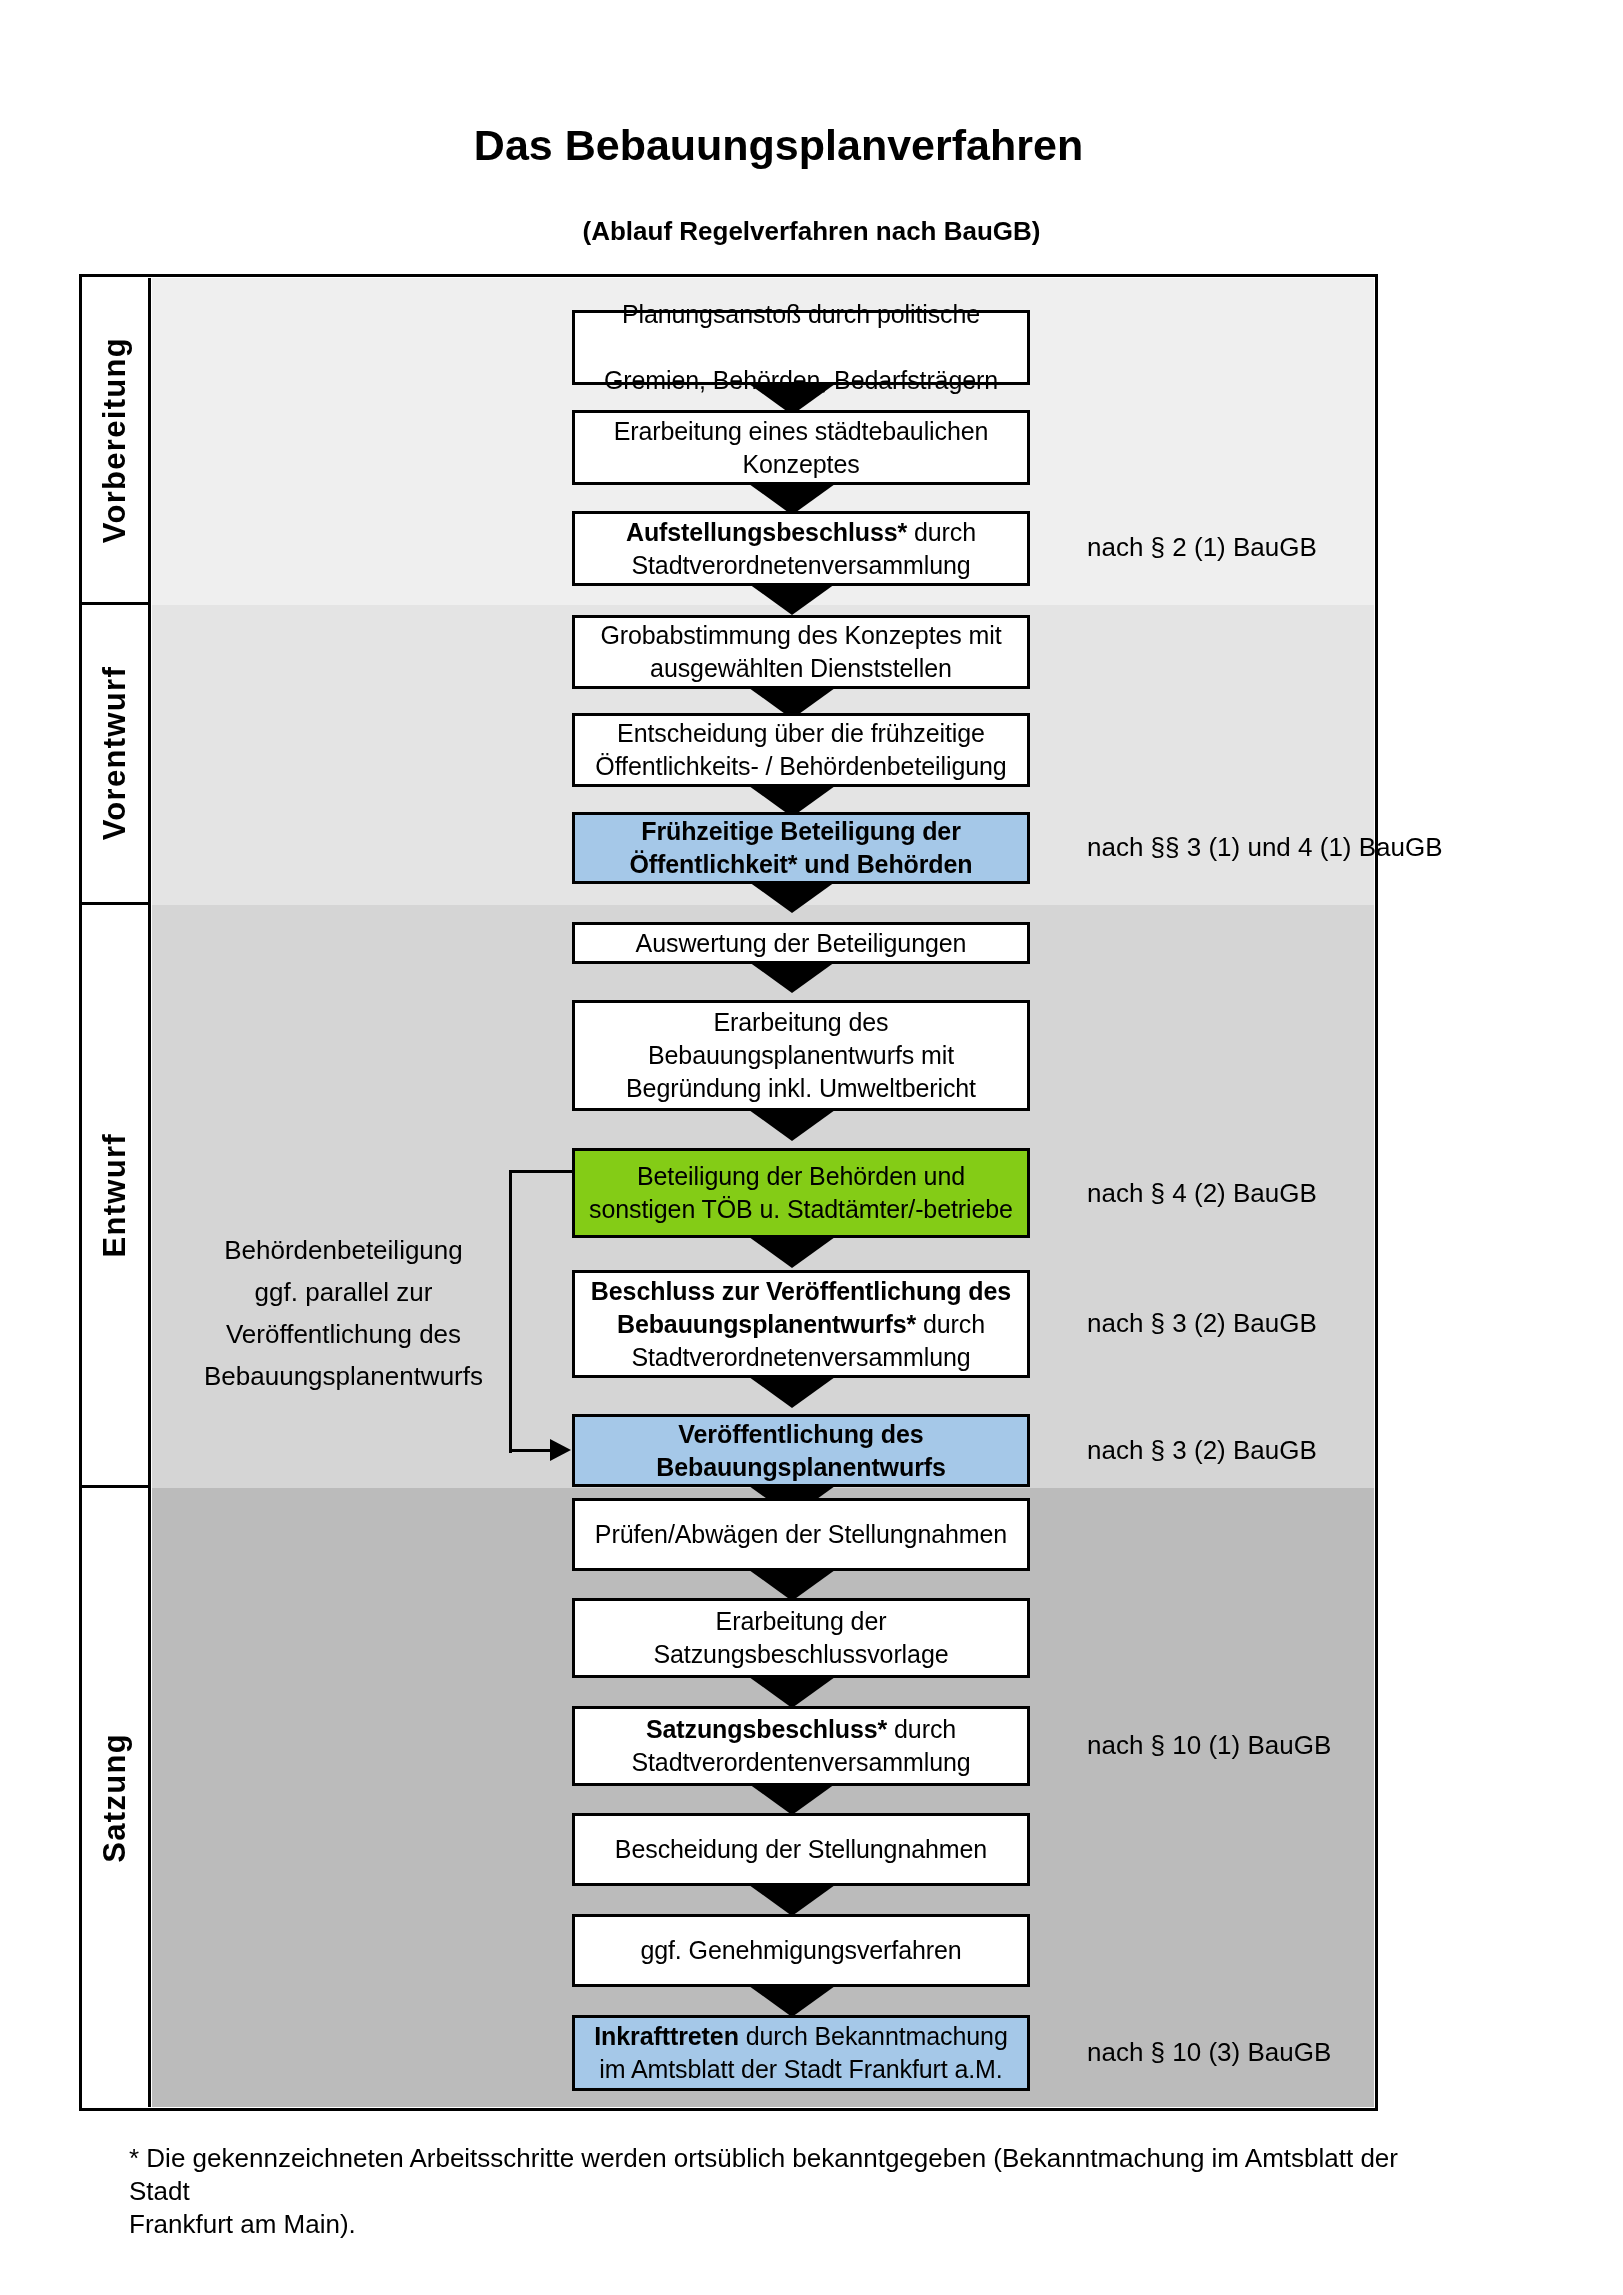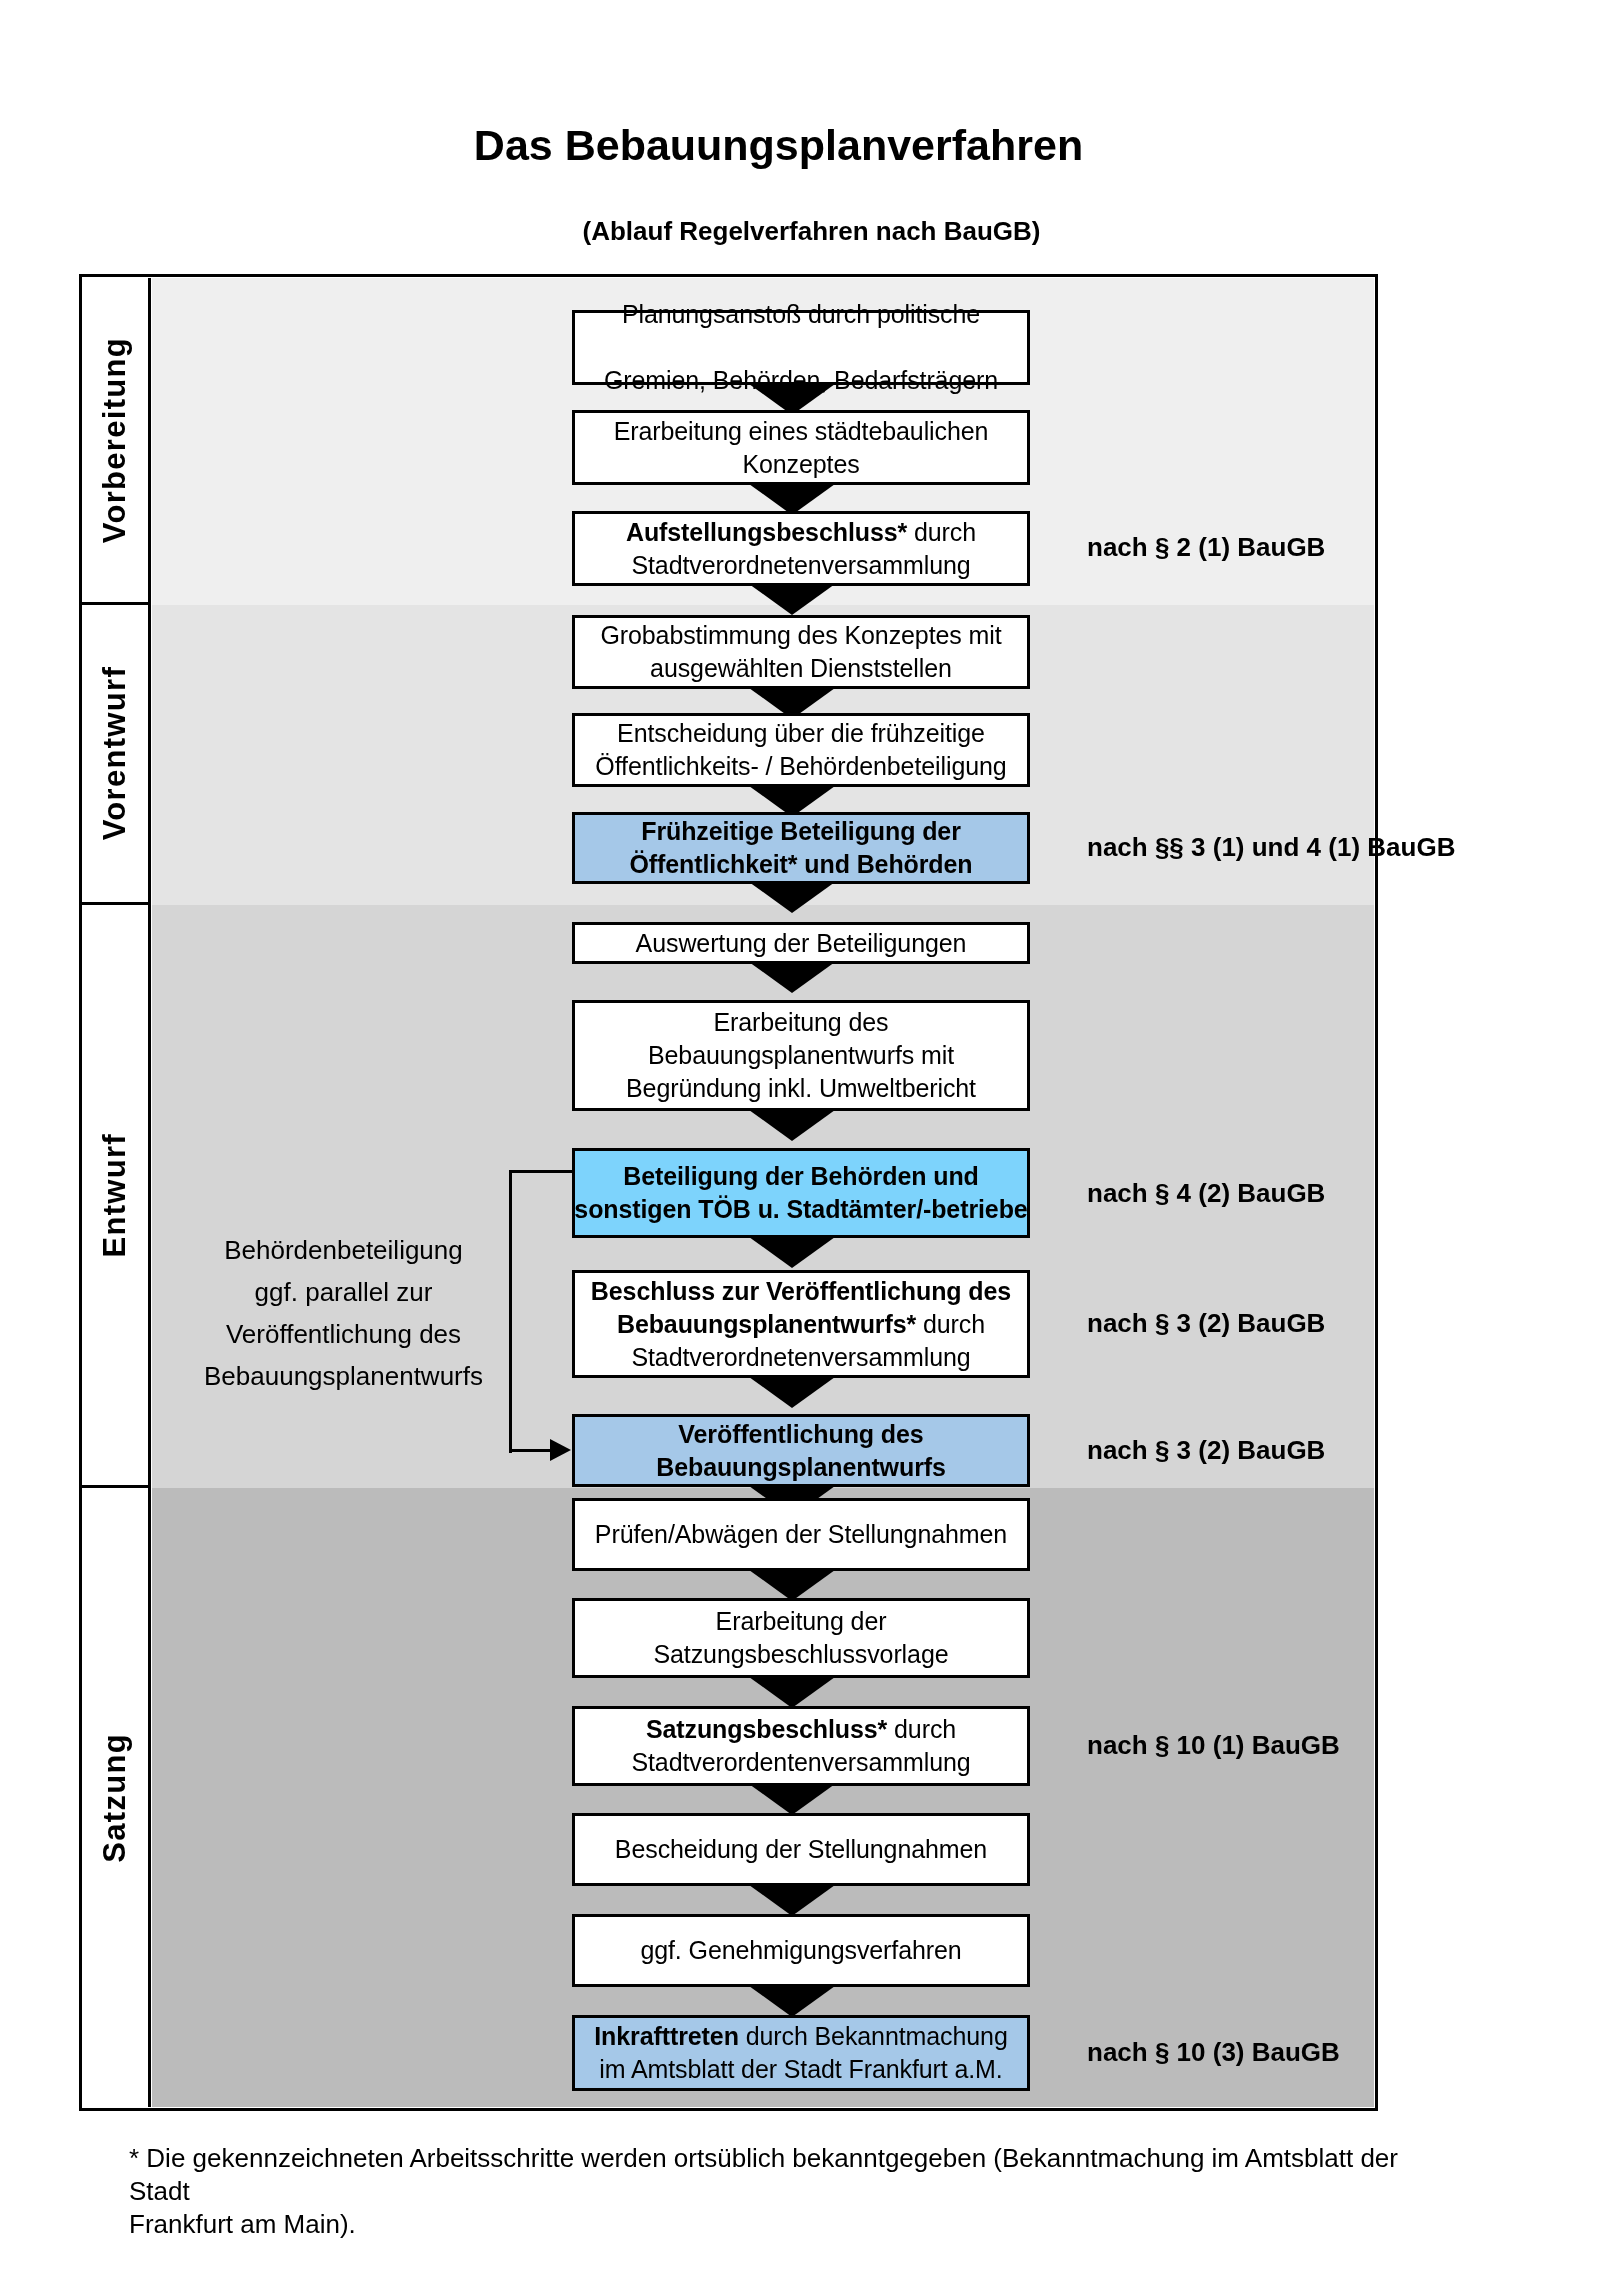--- a/index.html
+++ b/index.html
@@ -20,21 +20,21 @@
     font-weight:bold;font-size:31px;letter-spacing:1.3px;white-space:nowrap;}
   .flow-box{position:absolute;left:572px;width:458px;background:#ffffff;
     border:3.9px solid #000;box-sizing:border-box;display:flex;flex-direction:column;
     justify-content:center;align-items:center;text-align:center;
     font-size:25px;line-height:33px;letter-spacing:-0.1px;}
   .flow-box .bl{white-space:nowrap;}
   .flow-box b{font-weight:bold;}
   .arrow-down{position:absolute;width:0;height:0;
     border-left:43px solid transparent;border-right:43px solid transparent;
     border-top:31px solid #000;}
-  .legal-ref{position:absolute;left:1087px;height:33px;font-size:26px;line-height:33px;white-space:nowrap;font-weight:bold;}
+  .legal-ref{position:absolute;left:1087px;height:33px;font-size:26px;line-height:33px;white-space:nowrap;}
   .annotation{position:absolute;left:196px;top:1229px;width:295px;text-align:center;
     font-size:26px;line-height:42px;}
   .bracket{position:absolute;background:#000;}
   .bracket-head{position:absolute;width:0;height:0;
     border-top:11.8px solid transparent;border-bottom:11.8px solid transparent;
     border-left:21px solid #000;}
   .footnote{position:absolute;left:117px;top:2142px;width:1296px;
     font-size:26px;line-height:33px;margin-left:12px;}
 </style>
 </head>
@@ -105,21 +105,21 @@
       <div class="flow-box" style="top: 922px; height: 42px; background: rgb(255, 255, 255);">
         <div class="bl"><span>Auswertung der Beteiligungen</span></div>
       </div>
       <div class="arrow-down" style="left: 749px; top: 962px;"></div>
       <div class="flow-box" style="top: 1000px; height: 111px; background: rgb(255, 255, 255);">
         <div class="bl"><span>Erarbeitung des</span></div>
         <div class="bl"><span>Bebauungsplanentwurfs mit</span></div>
         <div class="bl"><span>Begründung inkl. Umweltbericht</span></div>
       </div>
       <div class="arrow-down" style="left: 749px; top: 1110px;"></div>
-      <div class="flow-box" style="top: 1148px; height: 90px; background: #7dd3fc; font-weight: bold;">
+      <div class="flow-box" style="top: 1148px; height: 90px; background: #84cc16;">
         <div class="bl"><span>Beteiligung der Behörden und</span></div>
         <div class="bl"><span>sonstigen TÖB u. Stadtämter/-betriebe</span></div>
       </div>
       <div class="arrow-down" style="left: 749px; top: 1237px;"></div>
       <div class="legal-ref" style="top: 1177px;">nach § 4 (2) BauGB</div>
       <div class="flow-box" style="top: 1270px; height: 108px; background: rgb(255, 255, 255);">
         <div class="bl"><b>Beschluss zur Veröffentlichung des</b></div>
         <div class="bl"><b>Bebauungsplanentwurfs*</b><span> durch</span></div>
         <div class="bl"><span>Stadtverordnetenversammlung</span></div>
       </div>

